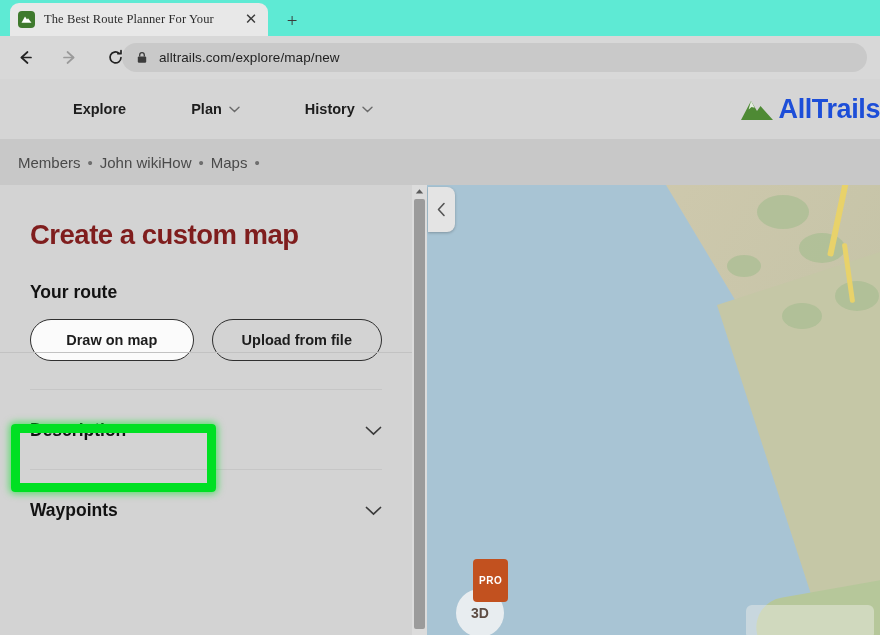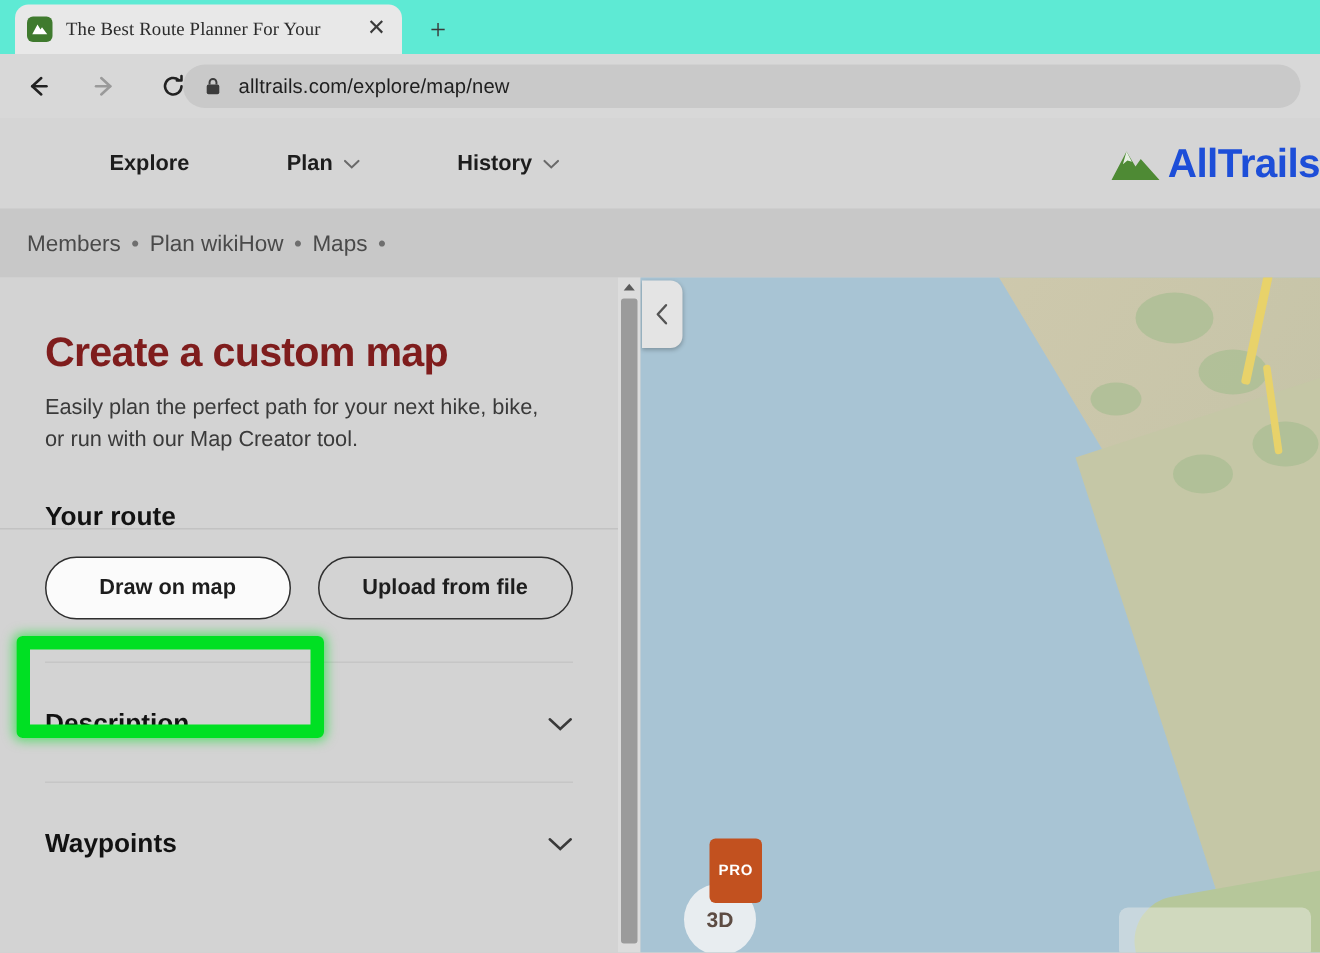--- a/index.html
+++ b/index.html
@@ -279,30 +279,29 @@
           <path d="M11 5 L14.6 11.8 L11.6 11 L8.6 13.5 Z" fill="#ffffff" opacity=".85"></path>
         </svg>
       </span>
       <span class="brand-text">AllTrails</span>
     </div>
   </div>
 
   <div class="breadcrumb">
     <span class="crumb">Members</span>
     <span class="crumb-sep">•</span>
-    <span class="crumb">Plan wikiHow</span>
+    <span class="crumb">John wikiHow</span>
     <span class="crumb-sep">•</span>
     <span class="crumb">Maps</span>
     <span class="crumb-sep">•</span>
   </div>
 
   <div class="panel">
     <div class="panel-inner">
       <div class="title">Create a custom map</div>
-      <div class="subtitle">Easily plan the perfect path for your next hike, bike, or run with our Map Creator tool.</div>
     </div>
     <div class="divline-1"></div>
     <div class="panel-inner">
       <div class="section-label">Your route</div>
       <div class="btn-row">
         <div class="btn btn-draw">Draw on map</div>
         <div class="btn btn-upload">Upload from file</div>
       </div>
       <div class="acc-div"></div>
       <div class="acc-row">

